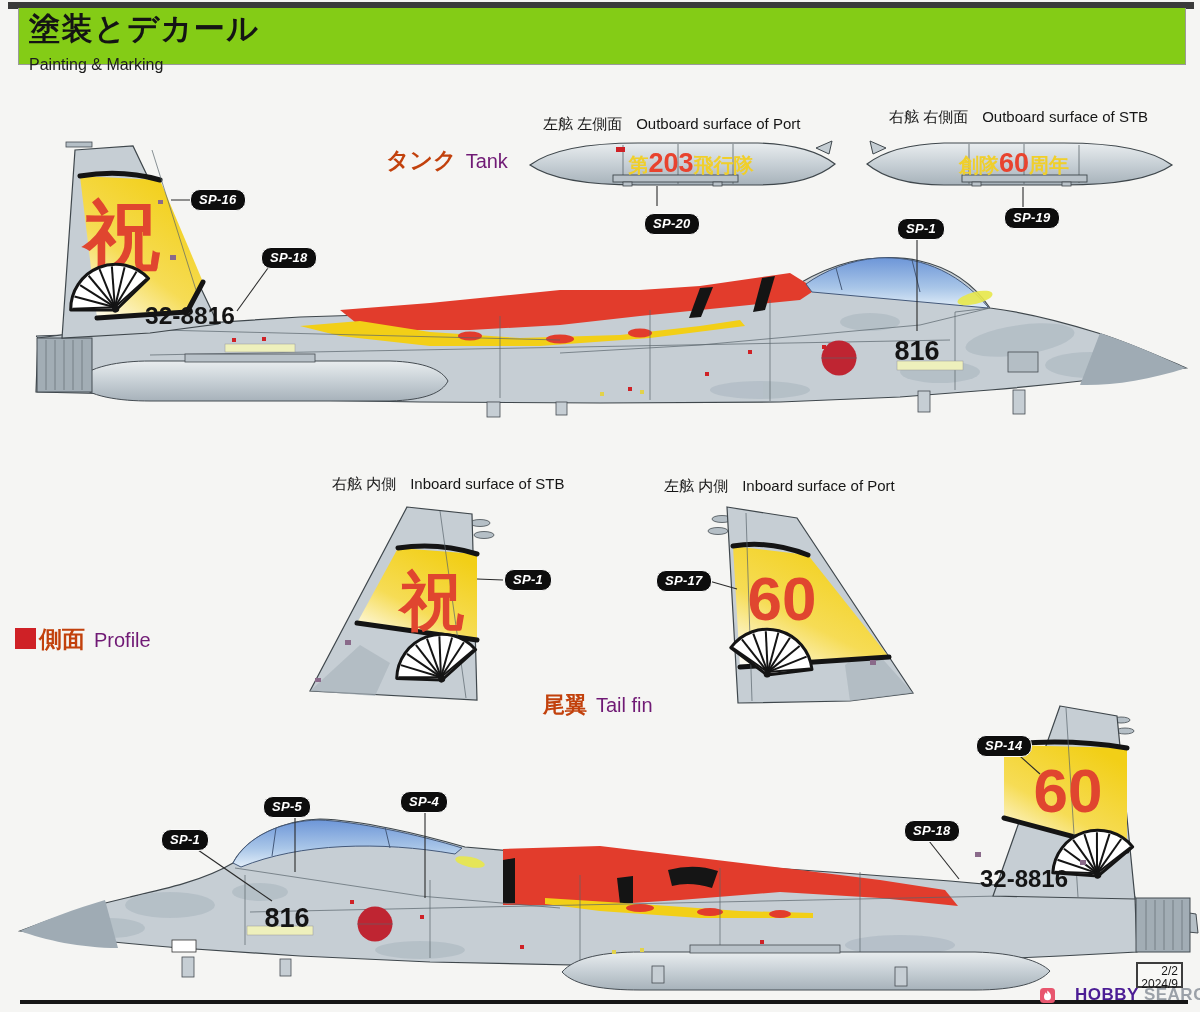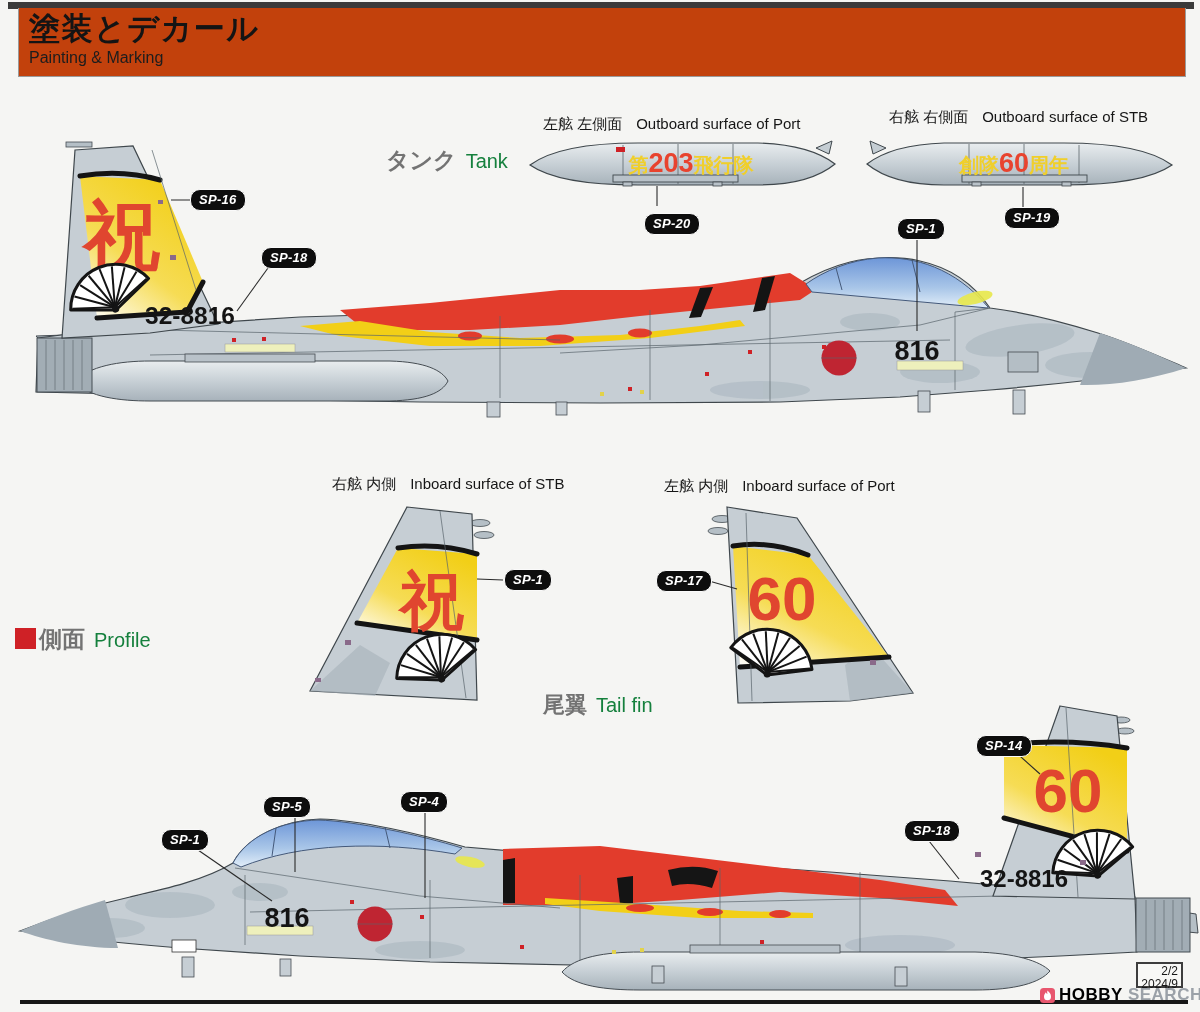--- a/index.html
+++ b/index.html
@@ -1,39 +1,39 @@
 <!DOCTYPE html>
 <html><head>
 <meta charset="utf-8">
 <style>
   html,body{margin:0;padding:0;background:#e8e8e6;}
   .page{position:relative;width:1200px;height:1012px;background:#f5f5f3;
         font-family:"Liberation Sans","DejaVu Sans",sans-serif;overflow:hidden;}
   .abs{position:absolute;}
   .topbar{position:absolute;left:8px;top:2px;width:1186px;height:7px;background:#3a3a3a;}
-  .titlebox{position:absolute;left:18px;top:8px;width:1168px;height:69px;
-            border:1px solid #9a9a9a;border-top:none;background:#c2410c;padding:4px 0 0 10px;box-sizing:border-box;}
+  .titlebox{position:absolute;left:18px;top:8px;width:1168px;height:57px;
+            border:1px solid #9a9a9a;border-top:none;background:#84cc16;padding:4px 0 0 10px;box-sizing:border-box;}
   .title-jp{font-size:31px;font-weight:bold;color:#141414;letter-spacing:1.5px;line-height:1.08;}
-  .title-en{font-size:16px;color:#1d1d1d;margin-top:4px;}
+  .title-en{font-size:16px;color:#1d1d1d;margin-top:11px;}
   .hdr{position:absolute;font-size:15px;color:#161616;white-space:nowrap;z-index:4;}
   .hdr .jp{margin-right:14px;}
   .seclab{position:absolute;white-space:nowrap;z-index:4;}
-  .seclab .jp{font-weight:bold;font-size:23px;color:#737373;}
-  .seclab .en{font-size:20px;color:#15803d;margin-left:9px;}
+  .seclab .jp{font-weight:bold;font-size:23px;color:#c2410c;}
+  .seclab .en{font-size:20px;color:#701a75;margin-left:9px;}
   .redsq{display:inline-block;width:21px;height:21px;background:#cf2126;
          vertical-align:-2px;margin-right:3px;}
   .sp{position:absolute;background:#0d0d0d;color:#fff;
       font-style:italic;font-weight:bold;font-size:13px;line-height:15px;
       padding:2px 8px 3px;border-radius:10px;border:1px solid #fafafa;
       letter-spacing:.3px;z-index:6;}
   .pagebox{position:absolute;left:1136px;top:962px;width:47px;height:26px;
            border:2px solid #3d3d3d;font-size:12px;line-height:1.08;color:#161616;
            text-align:right;padding:1px 3px 4px 0;box-sizing:border-box;z-index:7;background:rgba(250,250,249,.6);}
   .wm{position:absolute;left:1040px;top:985px;display:flex;align-items:center;z-index:7;}
-  .wm .w1{color:#000000;font-weight:bold;font-size:17px;letter-spacing:.5px;margin-left:4px;}
+  .wm .w1{color:#4c1d95;font-weight:bold;font-size:17px;letter-spacing:.5px;margin-left:20px;}
   .wm .w2{color:#9ba1a8;font-weight:bold;font-size:17px;letter-spacing:.5px;margin-left:5px;}
   .botrule{position:absolute;left:20px;top:1000px;width:1168px;height:4px;background:#161616;z-index:6;}
   svg{display:block;}
   svg text{font-family:"Liberation Sans","DejaVu Sans",sans-serif;}
 </style>
 </head>
 <body>
 
 <div class="page">
 

